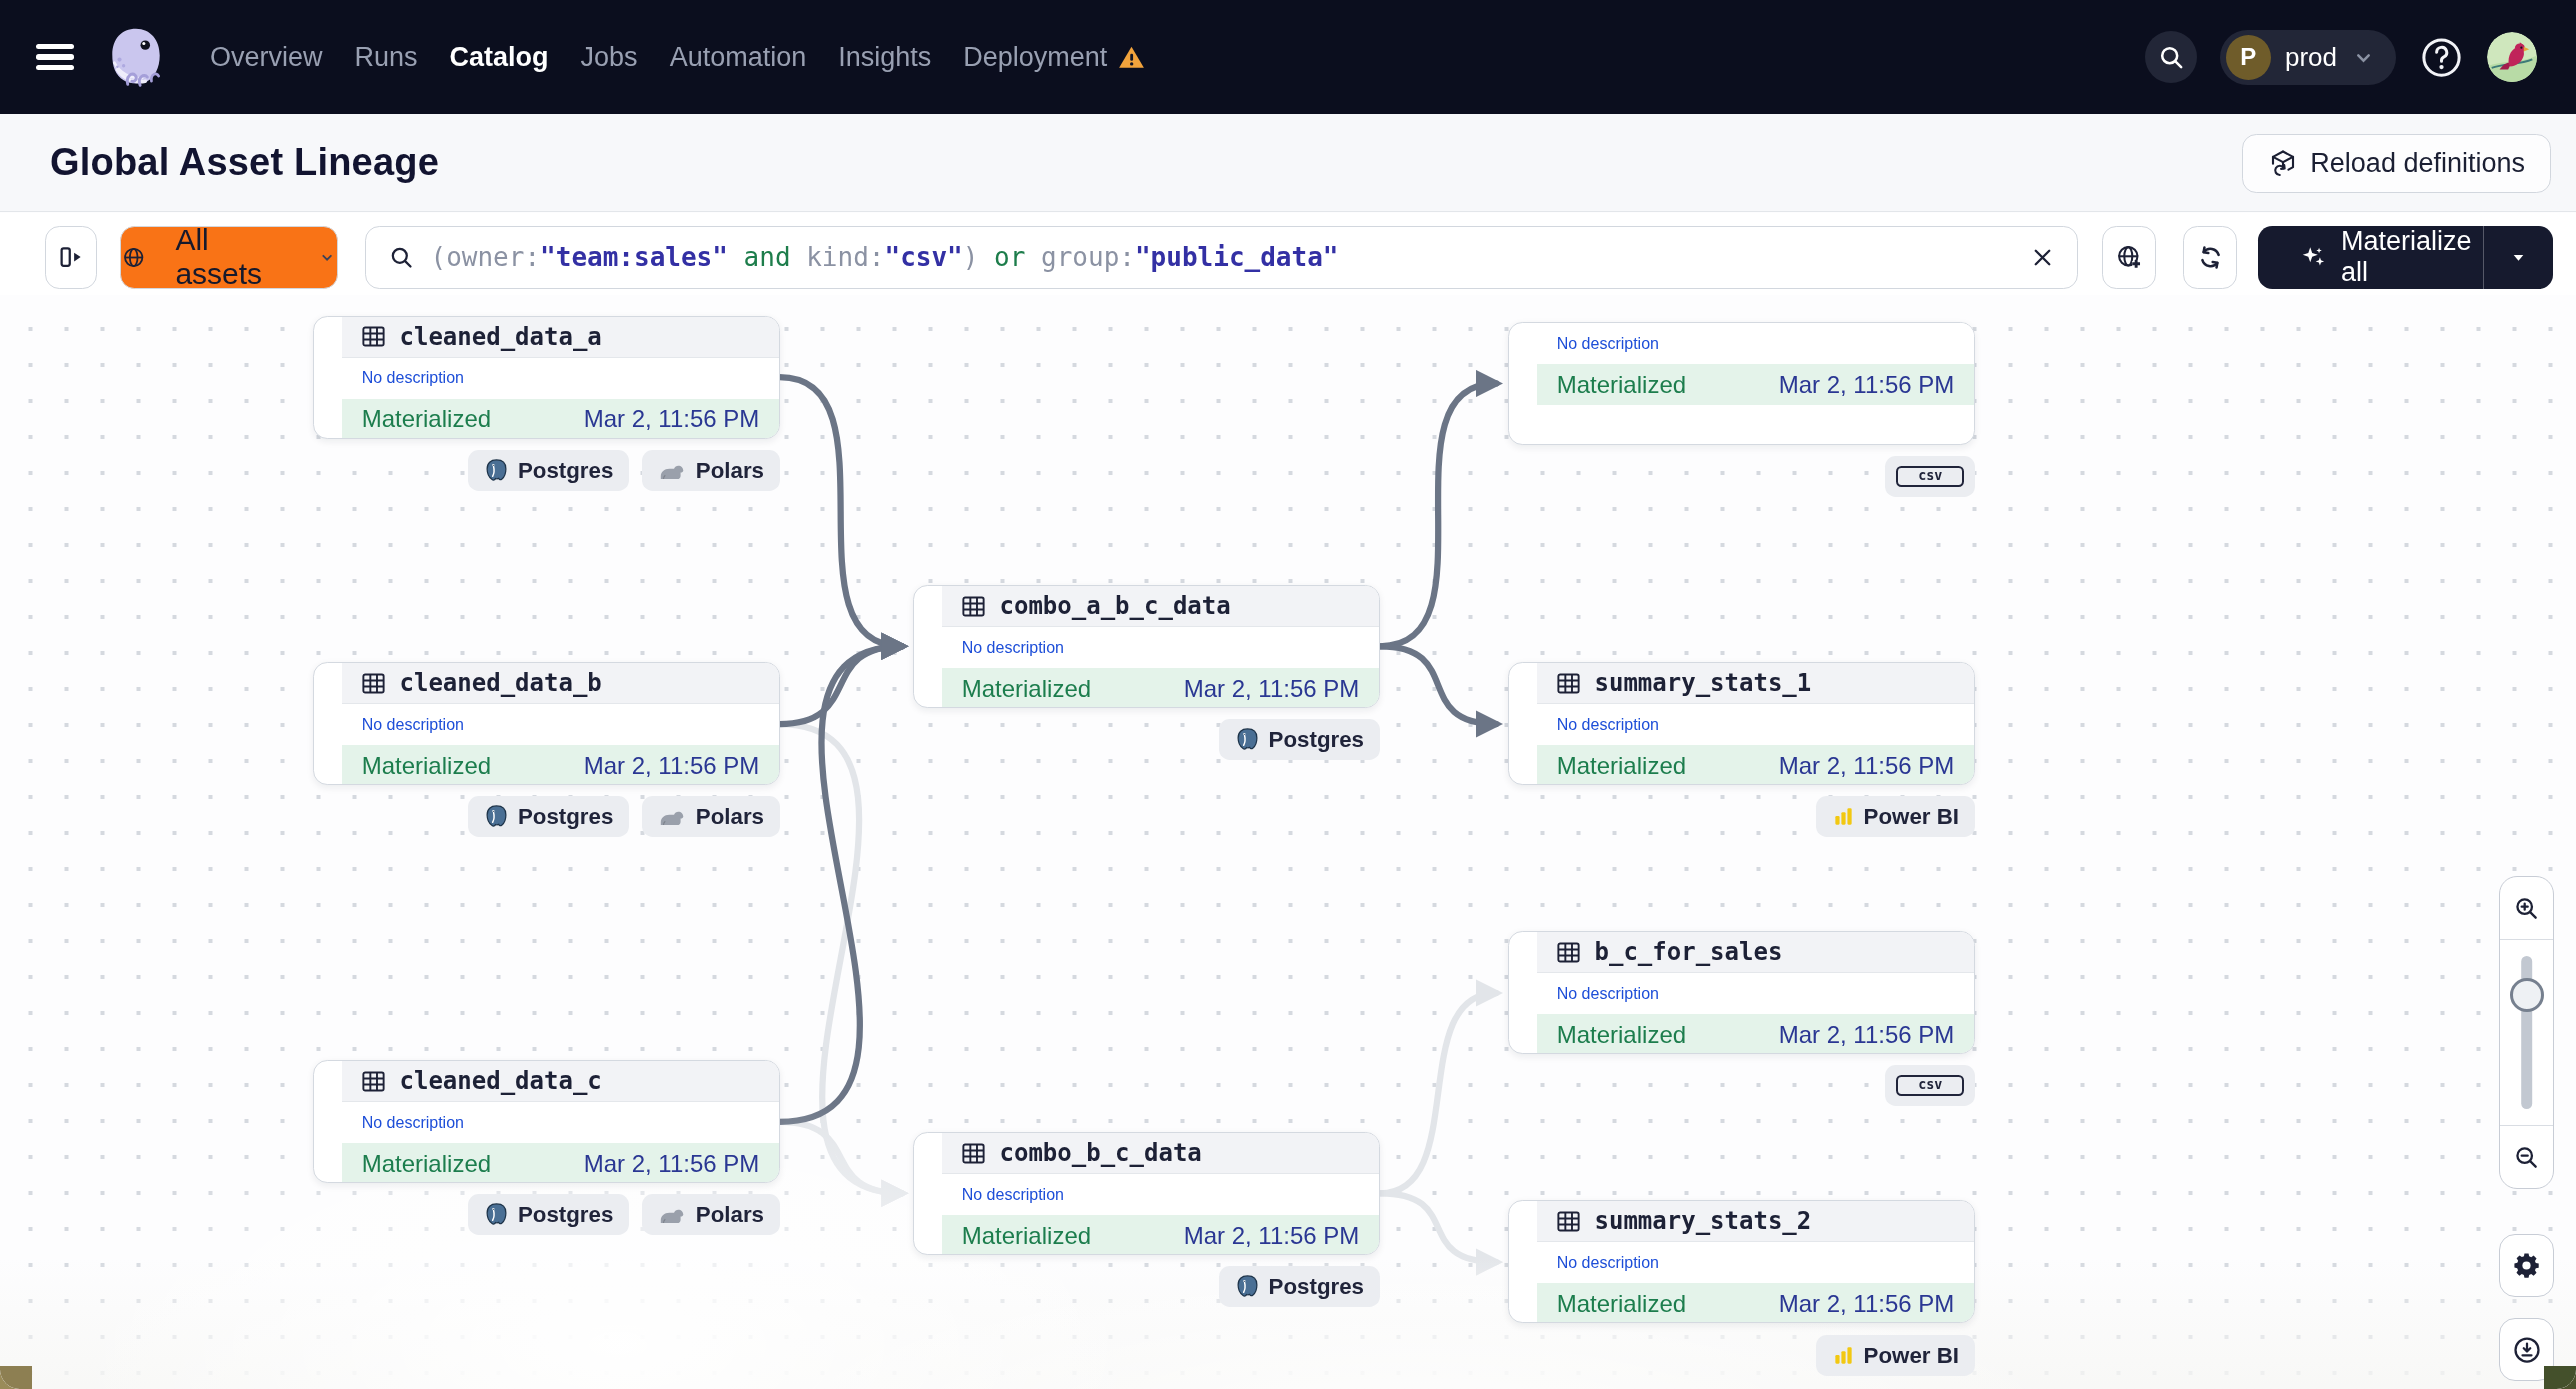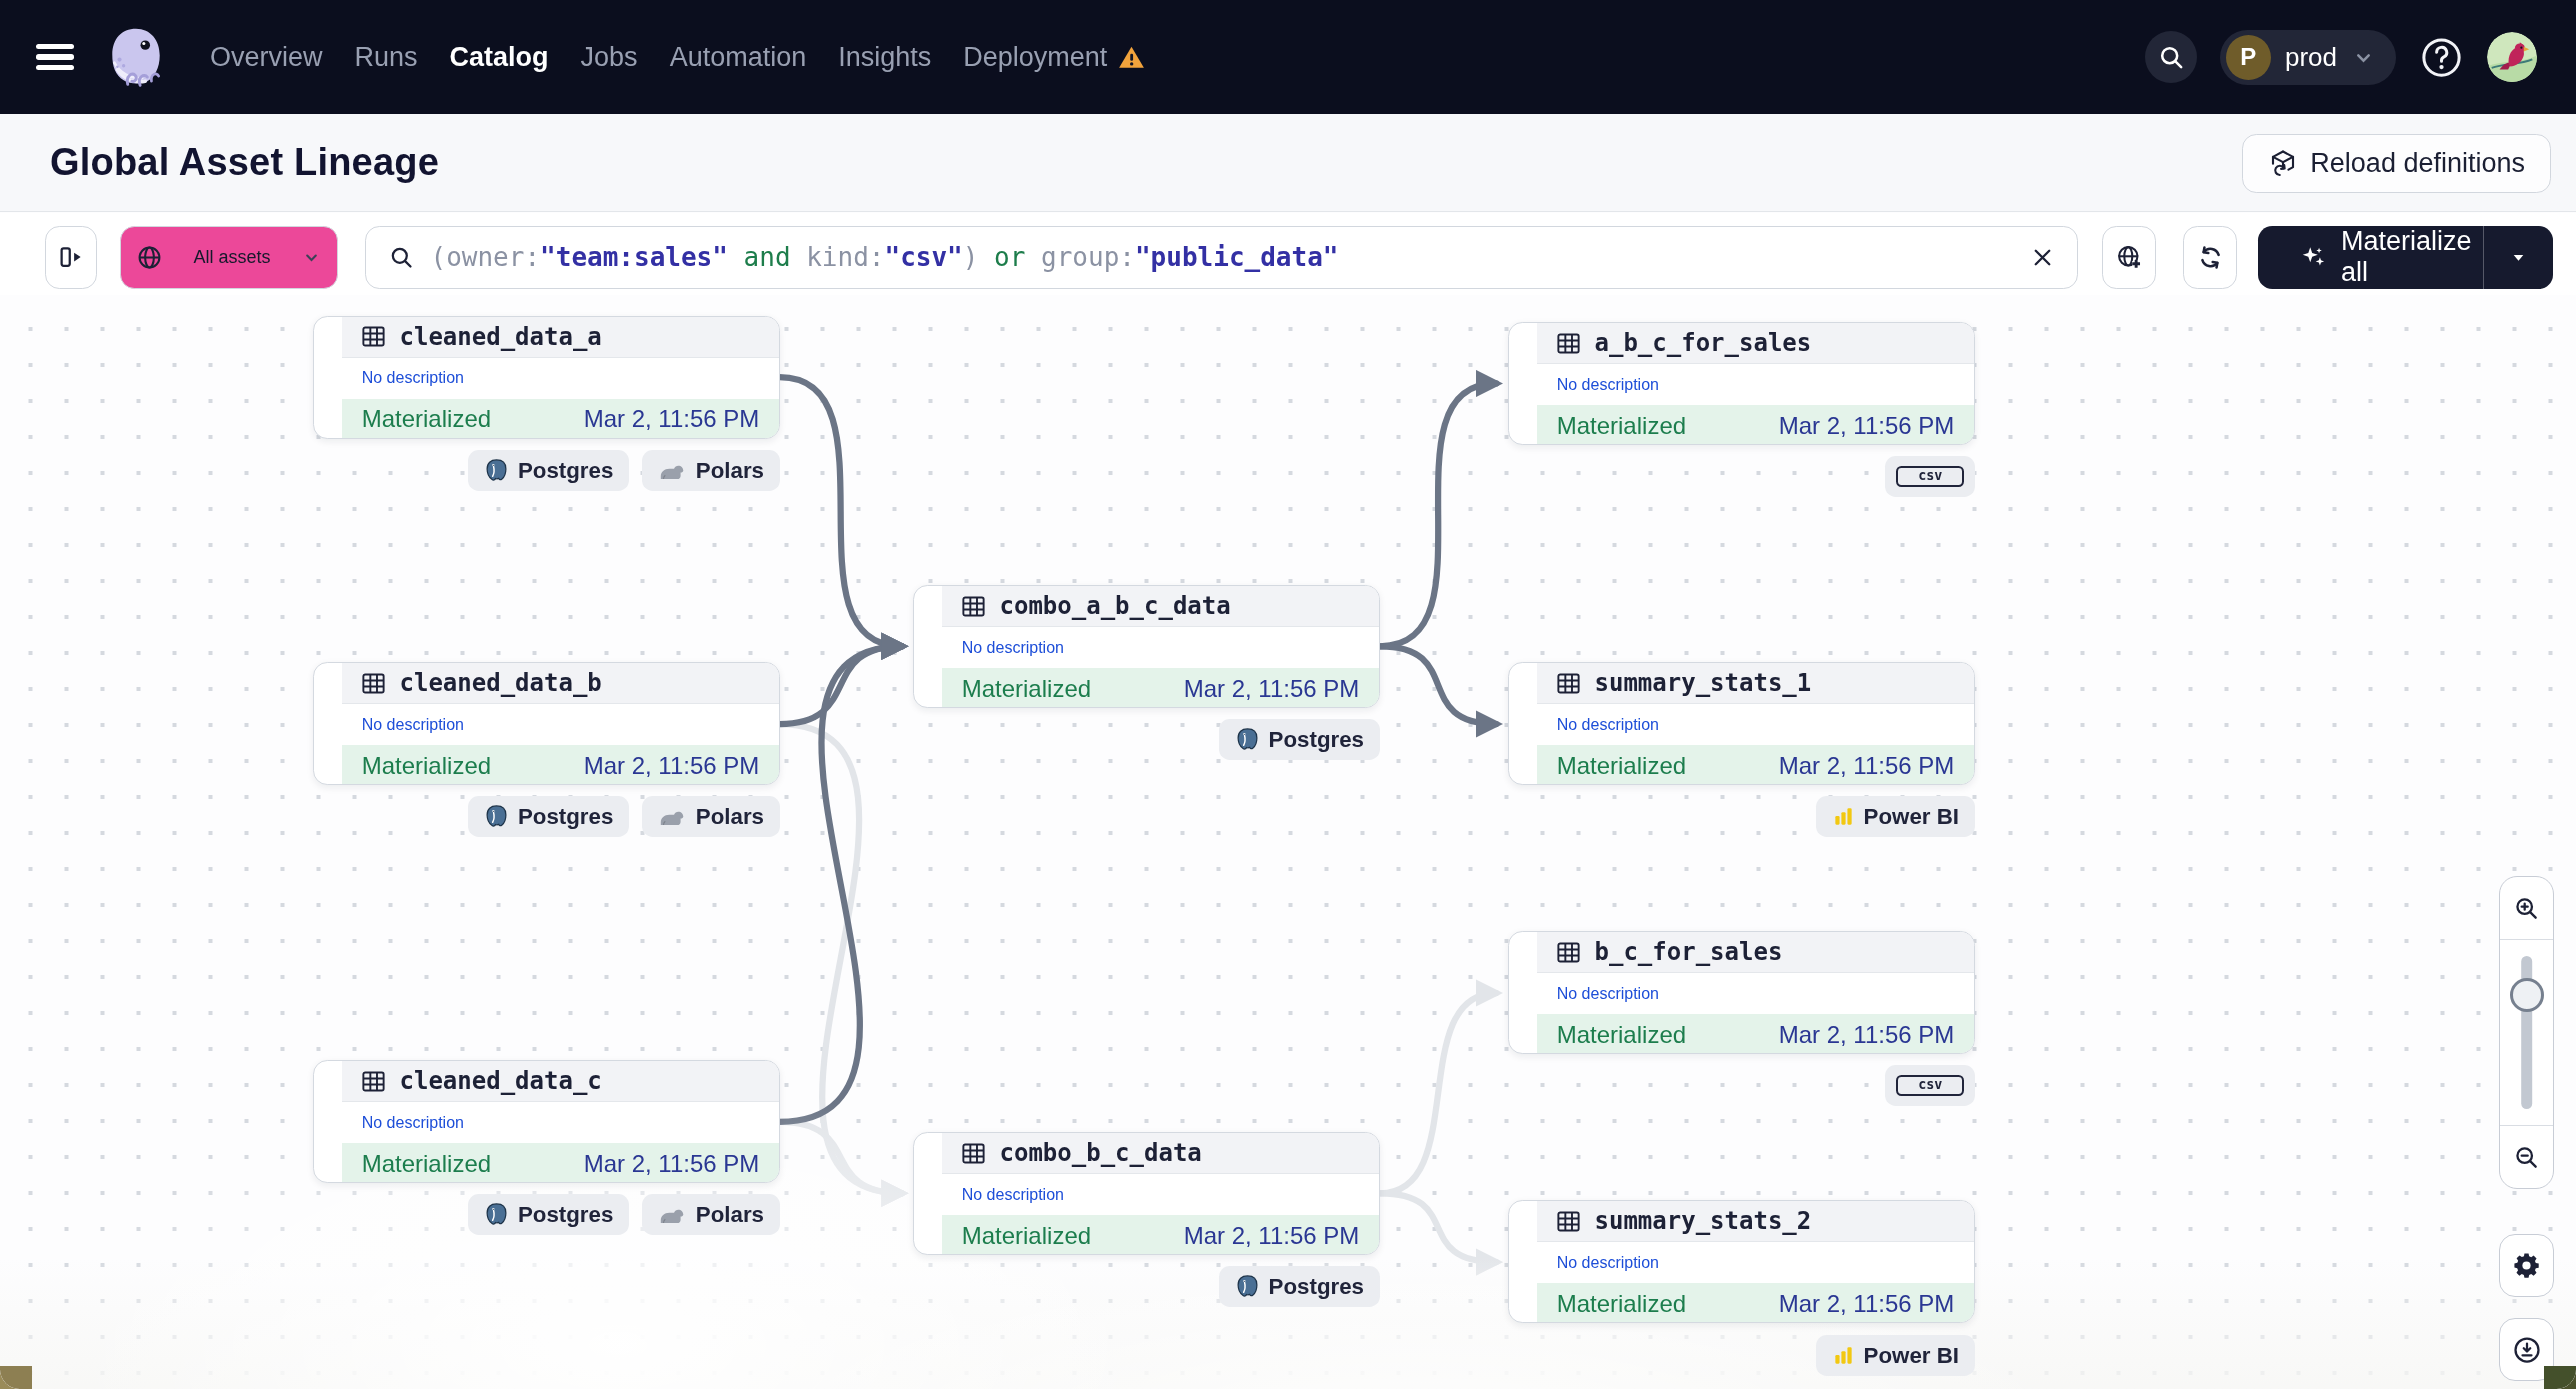--- a/index.html
+++ b/index.html
@@ -24,21 +24,21 @@
   .user-avatar { width:50px; height:50px; border-radius:50%; overflow:hidden; cursor:pointer; }
 
   
   .page-header { position:absolute; left:0; top:114px; width:100%; height:98px; background:#f7f8fa; border-bottom:0.9px solid #e3e6ea; display:flex; align-items:center; }
   .page-title { font-size:38px; font-weight:700; color:#121430; margin-left:50px; letter-spacing:0.2px; }
   .reload-btn { position:absolute; right:25px; top:19.7px; height:59px; display:flex; align-items:center; gap:12.5px; padding:0 25px; border:0.9px solid #d2d7de; border-radius:14.3px; background:#fdfdfe; font-size:27px; color:#1b1f33; cursor:pointer; }
 
   
   .toolbar { position:absolute; left:0; top:213px; width:100%; height:82px; background:#ffffff; }
   .tb-btn { position:absolute; top:12.5px; height:63px; border:0.9px solid #d2d7de; border-radius:14.3px; background:#fff; display:flex; align-items:center; justify-content:center; cursor:pointer; }
-  .filter-dd { position:absolute; left:120px; top:12.5px; height:63px; width:218px; border:0.9px solid #d2d7de; border-radius:14.3px; background:#ec4899; display:flex; align-items:center; justify-content:center; gap:29px; font-size:18px; color:#16192c; cursor:pointer; }
+  .filter-dd { position:absolute; left:120px; top:12.5px; height:63px; width:218px; border:0.9px solid #d2d7de; border-radius:14.3px; background:#f97316; display:flex; align-items:center; justify-content:center; gap:29px; font-size:30px; color:#16192c; cursor:pointer; }
   .search-box { position:absolute; left:365px; top:12.5px; width:1713px; height:63px; border:0.9px solid #d2d7de; border-radius:14.3px; background:#fff; display:flex; align-items:center; padding:0 21.5px; gap:16px; cursor:text; }
   .query { font-family:"DejaVu Sans Mono",monospace; font-size:26px; white-space:pre; flex:1; overflow:hidden; }
   .query .seg-plain { color:#8b92a3; }
   .query .seg-value { color:#3330a4; font-weight:700; }
   .query .seg-op { color:#1d7d4b; }
   .clear-x { margin-left:auto; cursor:pointer; display:flex; }
   .materialize-btn { position:absolute; left:2258px; top:12.5px; width:295px; height:63px; background:#161a2e; border-radius:14.3px; display:flex; align-items:center; color:#fff; cursor:pointer; }
   .materialize-main { display:flex; align-items:center; gap:14.3px; padding-left:43px; flex:1; font-size:27px; }
   .materialize-caret { width:70px; height:100%; border-left:0.9px solid rgba(255,255,255,.28); display:flex; align-items:center; justify-content:center; }
 
@@ -406,27 +406,20 @@
             <svg viewBox="0 0 24 24" width="25" height="25">
               <path d="M12 1.8c5.6 0 9 3 9 8.7 0 4.7-1.9 8.2-4 9.9-1.1.9-2.6.4-2.9-.8-.9.4-2.2.4-3.1.1-.4 1.4-2.1 1.9-3.2 1-2.9-2.1-4.8-5.5-4.8-10.2C3 4.8 6.4 1.8 12 1.8z" fill="#4a6f94" stroke="#1d3349" stroke-width="1.2"></path>
               <path d="M9.2 8.2c.9 3.6.2 7.3-.9 9.4" stroke="#fff" stroke-width="1.4" fill="none" stroke-linecap="round"></path>
               <circle cx="9" cy="6.8" r="1.1" fill="#fff"></circle>
               <circle cx="9.1" cy="6.9" r=".5" fill="#1d3349"></circle>
             </svg>
             <span>Postgres</span>
           </div>
         </div>
         <div class="asset-node" style="left: 1508px; top: 27px;">
-    <div class="node-header">
-      <svg class="table-icon" viewBox="0 0 24 24" width="27" height="27" fill="none" stroke="#1d2136" stroke-width="1.7">
-              <rect x="3" y="4" width="18" height="16" rx="1.6"></rect>
-              <path d="M3 9.3h18M9.2 4v16M15.1 4v16M3 14.6h18"></path>
-            </svg>
-      <span class="node-name">a_b_c_for_sales</span>
-    </div>
     <div class="node-desc">No description</div>
     <div class="node-status">
       <span class="status-label">Materialized</span>
       <span class="status-time">Mar 2, 11:56 PM</span>
     </div>
   </div>
         <div class="tag-row" style="left: 1508px; top: 161px; width: 467px;">
           <div class="tag-pill icon-only">
             <span class="csv-glyph">csv</span>
           </div>

